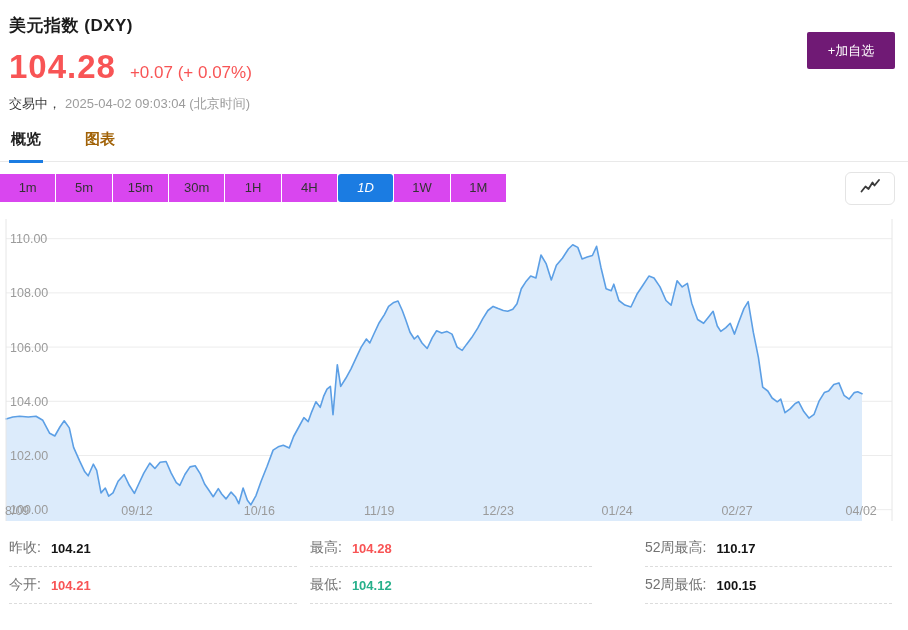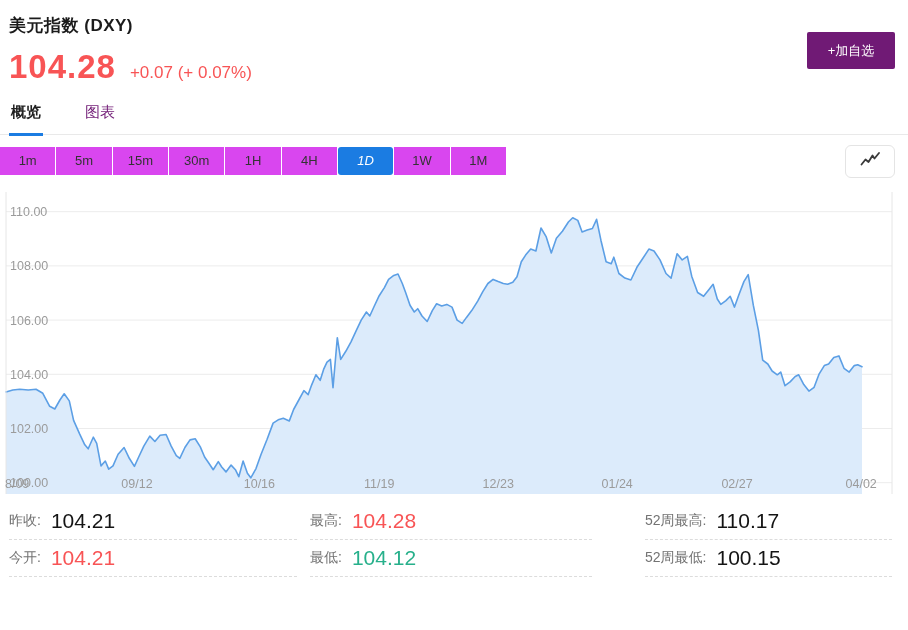--- a/index.html
+++ b/index.html
@@ -14,21 +14,21 @@
   .change { font-size: 17px; color: #f85455; margin-left: 14px; }
   .status-row { margin-top: 9px; font-size: 13px; }
   .status { color: #3a3a3a; }
   .timestamp { color: #9c9c9c; margin-left: 4px; }
   .add-btn { position: absolute; right: 13px; top: 32px; width: 88px; height: 37px;
     background: #701a75; color: #fff; font-size: 13px; border: none; border-radius: 2px;
     cursor: pointer; font-family: inherit; }
 
   .tabs { margin-top: 17px; padding-left: 9px; display: flex; gap: 40px;
     border-bottom: 1px solid #e9e9e9; }
-  .tab { font-size: 15px; color: #701a75; padding: 0 2px 11px 2px; cursor: pointer; }
+  .tab { font-size: 15px; color: #a16207; padding: 0 2px 11px 2px; cursor: pointer; font-weight: bold; }
   .tab.active { color: #1f1f1f; font-weight: 700; border-bottom: 3px solid #1b7ce2;
     margin-bottom: -2px; }
 
   .tf-row { position: relative; margin-top: 12px; height: 28px; }
   .tf-bar { width: 506px; display: flex; gap: 1px; height: 28px; }
   .tf { flex: 1; line-height: 28px; text-align: center; font-size: 13px; color: #333;
     background: #d946ef; cursor: pointer; }
   .tf.active { background: #1b7ce2; color: #fff; border-radius: 3px; font-style: italic; }
   .chart-toggle { position: absolute; right: 13px; top: -2px; width: 50px; height: 33px;
     background: #fff; border: 1px solid #e4e4e4; border-radius: 6px; cursor: pointer;
@@ -39,34 +39,37 @@
   .chart-wrap text { font-family: "Liberation Sans", "DejaVu Sans", sans-serif; }
 
   .stats { position: relative; margin-top: 9px; height: 80px; }
   .stat-col { position: absolute; top: 0; }
   .stat-col.c1 { left: 9px;  width: 288px; }
   .stat-col.c2 { left: 310px; width: 282px; }
   .stat-col.c3 { left: 645px; width: 247px; }
   .stat-cell { display: flex; align-items: center; height: 37px;
     border-bottom: 1px dashed #dcdcdc; }
   .stat-label { font-size: 14px; color: #737373; margin-right: 10px; }
-  .stat-value { font-size: 21px; font-weight: 400; color: #141414; }
+  .stat-value { font-size: 13px; font-weight: 700; color: #141414; }
   .stat-value.red { color: #f85455; }
   .stat-value.green { color: #27b08b; text-align: center; }
 </style>
 </head>
 <body>
 
 <div class="page">
 
   <div class="header">
     <div class="title">美元指数 (DXY)</div>
     <div class="price-row">
       <span class="price">104.28</span>
       <span class="change">+0.07 (+ 0.07%)</span>
+    </div>
+    <div class="status-row">
+      <span class="status">交易中，</span><span class="timestamp">2025-04-02 09:03:04 (北京时间)</span>
     </div>
     <button class="add-btn">+加自选</button>
   </div>
 
   <div class="tabs">
     <div class="tab active">概览</div>
     <div class="tab">图表</div>
   </div>
 
   <div class="tf-row">

